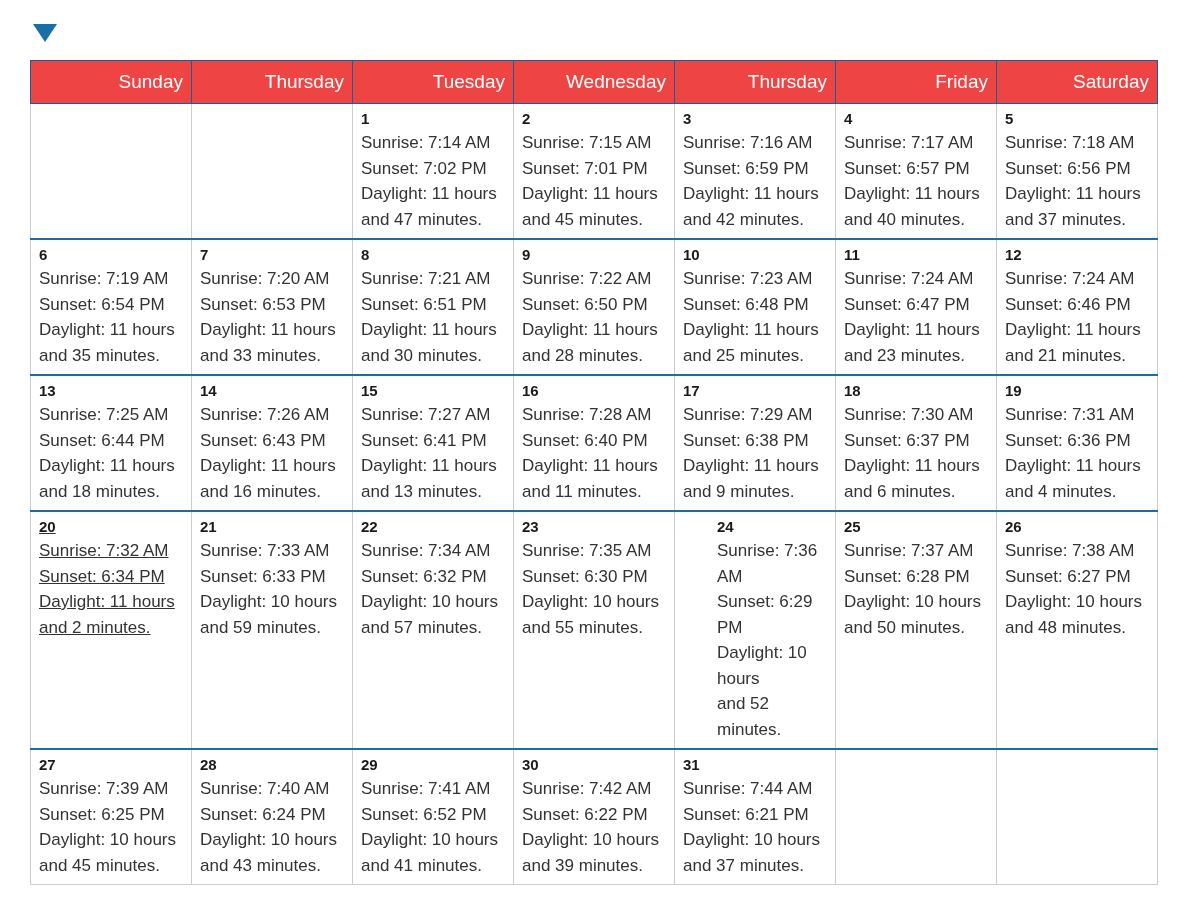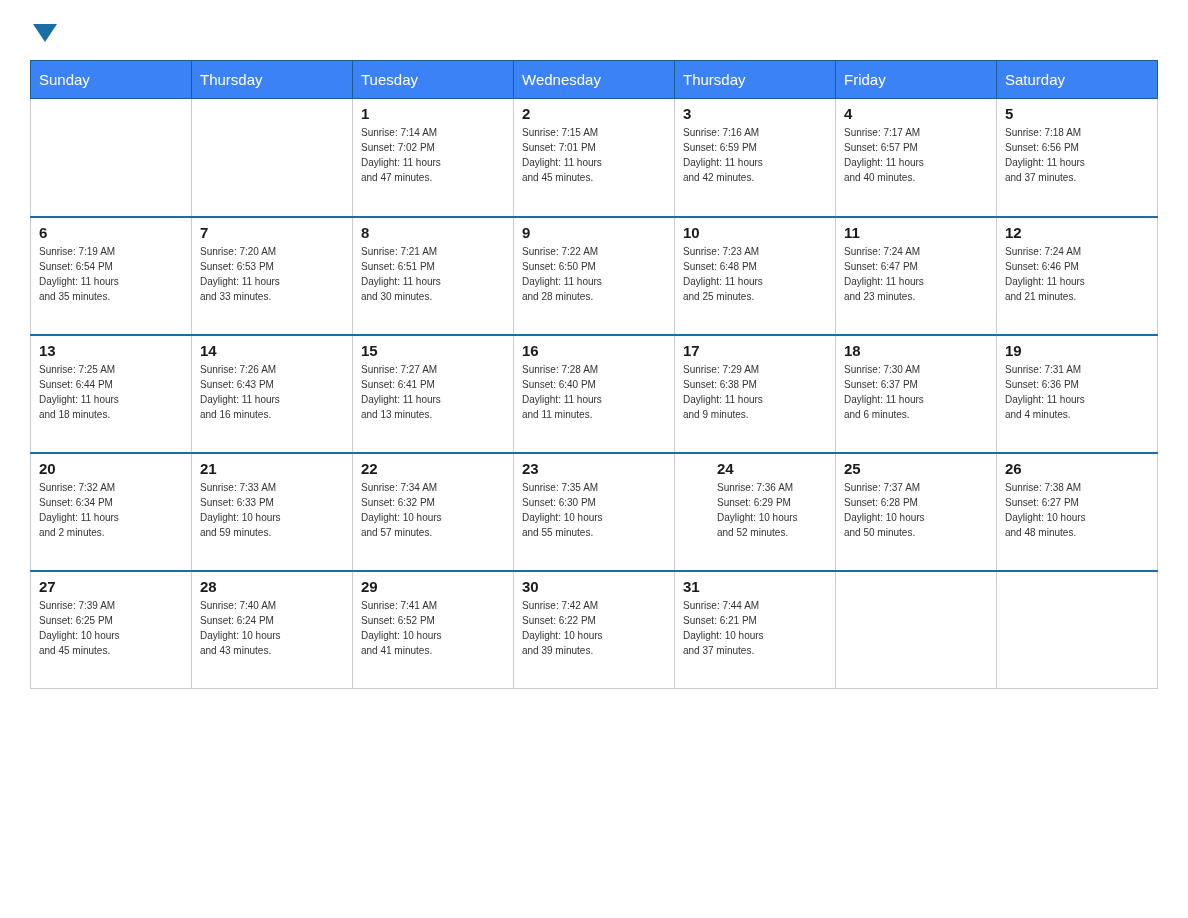--- a/index.html
+++ b/index.html
@@ -56,43 +56,43 @@
       font-size: 20px;
       color: #555;
       margin-top: 4px;
     }
     .calendar {
       width: 100%;
       border-collapse: collapse;
       border: 1px solid #aaa;
     }
     .calendar th {
-      background-color: #3b82f6;
+      background-color: #ef4444;
       color: #fff;
       padding: 10px 8px;
-      font-size: 15px;
+      font-size: 19px;
       font-weight: normal;
-      text-align: left;
+      text-align: right;
       border: 1px solid #1a5e95;
     }
     .calendar td {
       vertical-align: top;
       padding: 6px 8px;
       border: 1px solid #ccc;
       width: 14.28%;
       height: 118px;
     }
     .day-number {
       font-size: 15px;
       font-weight: bold;
       color: #1a1a1a;
       margin-bottom: 3px;
     }
     .day-info {
-      font-size: 10px;
+      font-size: 17px;
       color: #333;
       line-height: 1.5;
     }
     .empty-cell {
       background: #fff;
     }
     .calendar tr:not(:last-child) td {
       border-bottom: 2px solid #1a6ea8;
     }
     .logo-row {
@@ -265,21 +265,21 @@
         </td>
         <td style="border-bottom: 2px solid rgb(26, 110, 168); margin-left: 44px;">
           <div class="day-number">19</div>
           <div class="day-info" style="white-space: pre-line;">Sunrise: 7:31 AM
 Sunset: 6:36 PM
 Daylight: 11 hours
 and 4 minutes.</div>
         </td>
       </tr>
       <tr>
-        <td style="border-bottom: 2px solid rgb(26, 110, 168);">
+        <td style="border-bottom: 2px solid rgb(26, 110, 168); text-decoration: underline;">
           <div class="day-number">20</div>
           <div class="day-info" style="white-space: pre-line;">Sunrise: 7:32 AM
 Sunset: 6:34 PM
 Daylight: 11 hours
 and 2 minutes.</div>
         </td>
         <td style="border-bottom: 2px solid rgb(26, 110, 168);">
           <div class="day-number">21</div>
           <div class="day-info" style="white-space: pre-line;">Sunrise: 7:33 AM
 Sunset: 6:33 PM

